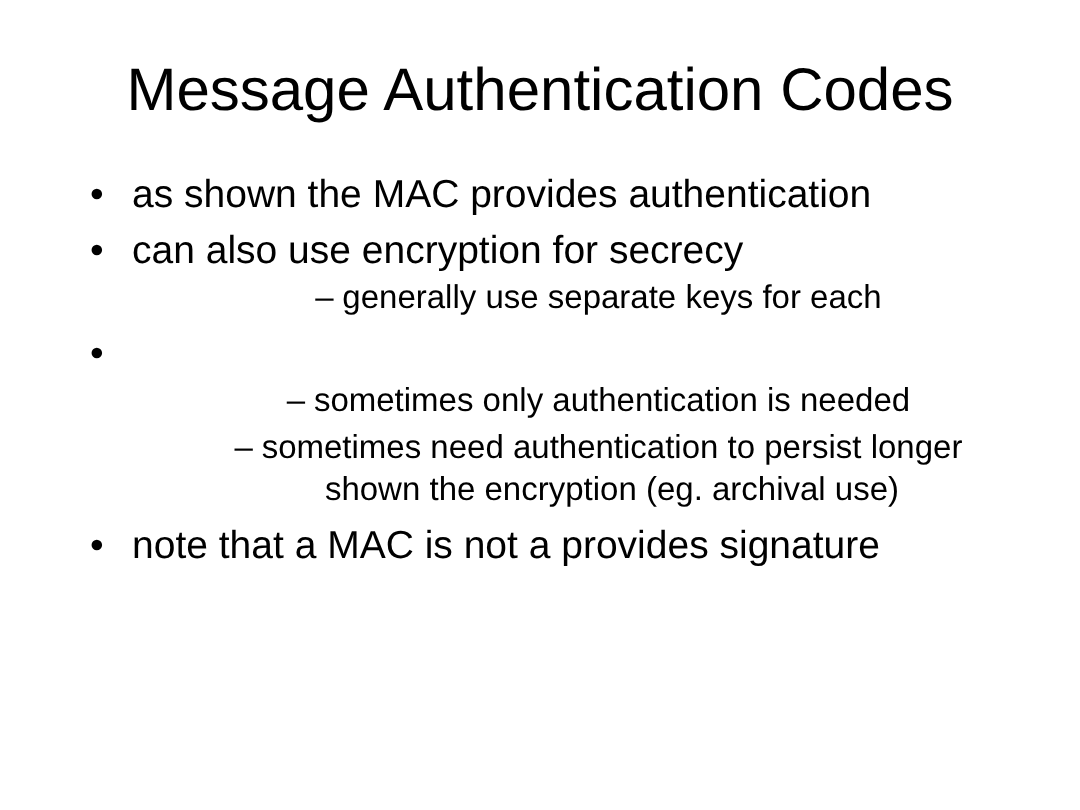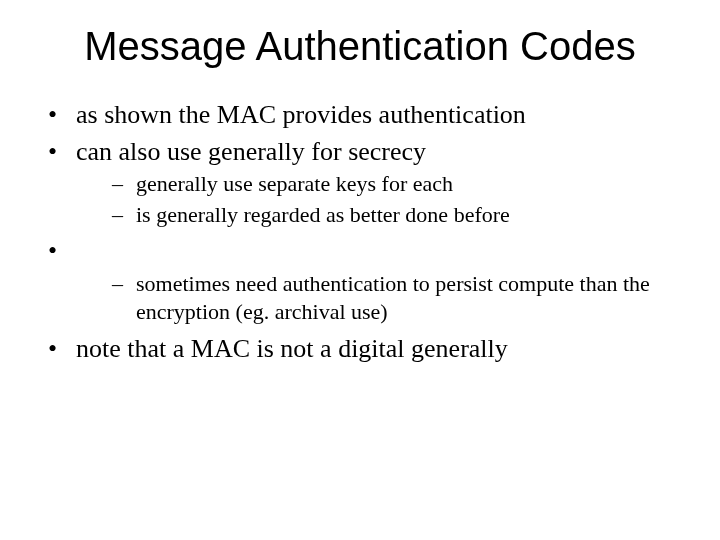--- a/index.html
+++ b/index.html
@@ -8,52 +8,52 @@
     width: 720px;
     height: 540px;
     background: #ffffff;
     font-family: Arial, Helvetica, sans-serif;
     color: #000000;
   }
   .slide {
     box-sizing: border-box;
     width: 720px;
     height: 540px;
-    padding: 24px 40px 20px 40px;
+    padding: 38px 40px 20px 40px;
   }
   .title {
     font-size: 40px;
     font-weight: normal;
     text-align: center;
     margin: 0 0 30px 0;
     letter-spacing: 0px;
   }
   ul.level1 {
     list-style: none;
-    margin: 0;
+    margin: 12px;
     padding: 0 0 0 8px;
-    font-family: Liberation Serif, serif;
   }
   ul.level1 > li {
     font-size: 26px;
     line-height: 1.25;
     margin: 0 0 4px 0;
     padding-left: 28px;
     text-indent: -28px;
   }
   ul.level1 > li::before {
     content: "•";
     display: inline-block;
     width: 28px;
     text-indent: 0;
   }
   ul.level2 {
     list-style: none;
     margin: 2px 0 6px 0;
     padding: 0 0 0 36px;
+    text-align: center;
   }
   ul.level2 > li {
     font-size: 22px;
     line-height: 1.3;
     margin: 0 0 2px 0;
     padding-left: 24px;
     text-indent: -24px;
   }
   ul.level2 > li::before {
     content: "–";
@@ -62,26 +62,26 @@
     text-indent: 0;
   }
 </style>
 </head>
 <body>
 
 <div class="slide">
   <h1 class="title">Message Authentication Codes</h1>
   <ul class="level1">
     <li><span>as shown the MAC provides authentication</span></li>
-    <li><span>can also use generally for secrecy</span>
+    <li><span>can also use encryption for secrecy</span>
       <ul class="level2">
         <li>generally use separate keys for each</li>
-        <li>is generally regarded as better done before</li>
       </ul>
     </li>
     <li>
       <ul class="level2">
-        <li>sometimes need authentication to persist compute than the encryption (eg. archival use)</li>
+        <li>sometimes only authentication is needed</li>
+        <li>sometimes need authentication to persist longer shown the encryption (eg. archival use)</li>
       </ul>
     </li>
-    <li><span>note that a MAC is not a digital generally</span></li>
+    <li><span>note that a MAC is not a provides signature</span></li>
   </ul>
 </div>
 
 </body></html>

